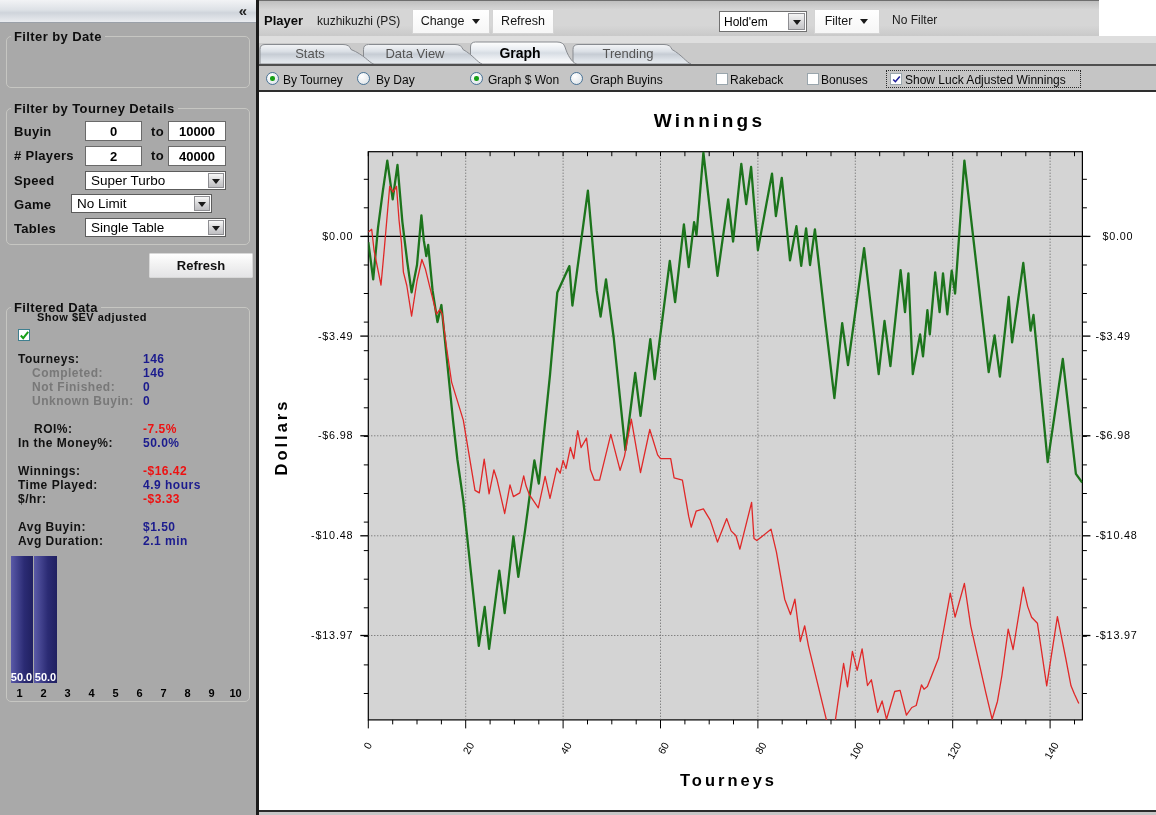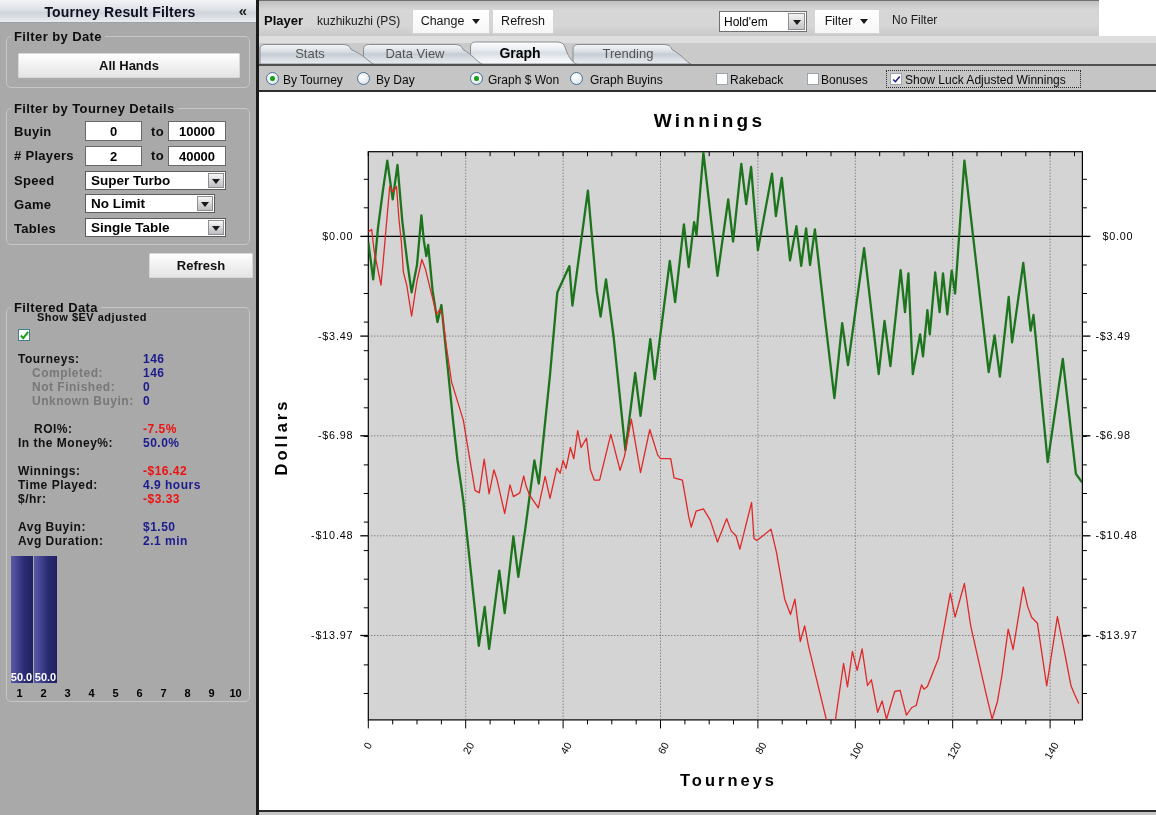--- a/index.html
+++ b/index.html
@@ -7,21 +7,21 @@
 #lp { position:absolute; left:0; top:0; width:256px; height:815px; background:#a9a9a9; }
 #lph { position:absolute; left:0; top:0; width:256px; height:23px;
   background:linear-gradient(#f2f3f5,#dde1e6 45%,#cfd4db 58%,#e9ebef);
   border-bottom:1px solid #9aa0a8; }
 #lph .t { position:absolute; left:0; right:16px; top:4px; text-align:center; font-size:14px; font-weight:bold; color:#0e0e20; letter-spacing:0.2px; }
 #lph .c { position:absolute; right:9px; top:2px; font-size:15px; font-weight:bold; color:#222; }
 .group { position:absolute; border:1px solid #c6c6c2; border-radius:5px; }
 .glabel { position:absolute; top:-8px; left:4px; letter-spacing:0.4px; background:#a9a9a9; padding:0 3px; font-size:13px; font-weight:bold; color:#0d0d0d; white-space:nowrap; }
 .wbtn { position:absolute; background:linear-gradient(#ffffff,#f2f2f2 45%,#e4e4e6); border:1px solid #d8d8d8; border-radius:1px; text-align:center; font-weight:bold; font-size:13px; color:#111; }
 .fld { position:absolute; background:#fff; border:1px solid #6a6a6a; font-size:13px; font-weight:bold; color:#000; text-align:center; }
-.combo { position:absolute; background:#fff; border:1px solid #5c5c5c; font-size:13.5px; font-weight:bold; color:#000; }
+.combo { position:absolute; background:#fff; border:1px solid #5c5c5c; font-size:13.5px; font-weight:normal; color:#000; }
 .combo .tx { position:absolute; left:5px; top:1px; }
 .combo .ar { position:absolute; right:1px; top:1px; bottom:1px; width:16px; background:linear-gradient(#f8f8f8,#d2d2d4 60%,#bfbfc2); border:1px solid #8e8e92; }
 .combo .ar:after, .dar:after { content:""; position:absolute; left:50%; top:50%; margin:-2px 0 0 -4px; border:4px solid transparent; border-top:5px solid #1a1a1a; }
 .lbl { position:absolute; font-size:13px; font-weight:bold; color:#0d0d0d; letter-spacing:0.3px; }
 .sl { position:absolute; font-size:12px; font-weight:bold; white-space:nowrap; letter-spacing:0.5px; }
 .cbx { position:absolute; width:12px; height:12px; background:#fff; border:1px solid #9aa6ad; display:inline-block; }
 #evbox { border:1px solid #3f7f8f; }
 .bar { position:absolute; top:556px; height:127px; background:linear-gradient(90deg,#5a5aa8,#2b2b74 60%,#202060); }
 .bar .bv { position:absolute; bottom:0; left:0; right:0; text-align:center; font-size:11px; font-weight:bold; color:#fff; }
 .bxl { position:absolute; top:687px; width:24px; text-align:center; font-size:11px; font-weight:bold; color:#000; }
@@ -192,45 +192,43 @@
 <text x="469.5" y="693.5" text-anchor="middle" font-size="16.5" font-weight="bold" letter-spacing="3" fill="#000">Tourneys</text>
 <clipPath id="pc">
         <rect x="109.3" y="59.7" width="714.1" height="568.2"></rect>
       </clipPath>
 <polyline points="109.3,150.1 114.2,187.3 119.0,135.8 123.9,98.7 128.3,68.7 133.7,107.3 138.5,73.0 143.4,130.1 148.3,170.1 152.6,200.4 158.0,173.0 162.4,123.3 164.8,148.4 167.3,164.1 169.2,153.0 173.6,198.7 178.5,230.1 182.4,213.0 194.0,328.1 198.4,367.5 204.3,408.6 219.8,553.8 225.7,514.9 230.1,556.9 240.3,478.6 245.7,521.2 254.4,444.4 259.3,484.9 266.1,438.1 275.4,368.4 279.8,391.5 291.0,282.9 298.3,200.4 310.4,174.1 313.4,213.5 328.9,98.7 337.7,198.7 341.6,224.7 347.0,187.3 354.7,245.5 366.4,358.1 376.2,281.0 381.5,323.8 391.3,247.2 395.7,287.2 410.8,169.0 416.1,210.1 424.9,132.4 429.7,175.0 435.1,130.1 437.5,143.0 444.4,60.7 458.5,183.8 469.2,107.5 474.1,149.5 482.3,71.8 487.2,112.1 492.1,75.0 498.9,158.1 513.0,81.6 516.9,124.1 522.8,85.8 531.0,168.4 537.4,134.1 542.2,173.8 547.1,136.4 551.0,173.0 555.9,137.3 566.1,227.8 575.4,306.1 583.2,231.2 589.0,273.2 605.1,156.1 619.7,282.1 625.5,229.0 631.4,274.1 641.6,178.1 646.0,220.1 649.4,181.3 653.8,282.1 661.1,242.4 664.0,264.4 668.4,218.1 670.8,242.4 676.2,180.4 680.6,220.1 684.0,181.3 688.3,222.4 692.7,178.7 696.1,201.5 705.4,68.7 729.7,280.1 735.6,243.5 740.9,284.7 749.7,205.0 753.1,250.4 764.3,171.0 771.6,238.7 774.5,223.0 788.7,370.1 803.8,267.0 816.9,381.8 823.2,390.6" fill="none" stroke="#1c741c" stroke-width="2.3" stroke-linejoin="round" clip-path="url(#pc)"></polyline>
 <polyline points="109.3,140.1 112.7,137.3 115.1,158.7 122.0,193.0 125.4,155.8 130.7,94.4 134.1,100.1 137.5,94.4 140.0,127.8 142.4,150.4 144.4,180.1 147.8,193.5 152.6,224.1 158.0,189.0 162.9,167.5 166.3,176.7 170.7,194.7 175.0,211.8 177.5,222.1 180.9,217.5 183.3,222.1 187.2,253.0 192.6,290.1 204.3,328.1 216.0,398.4 220.3,400.9 225.2,367.2 230.1,401.8 234.9,377.8 237.9,387.2 245.7,421.5 251.0,392.9 254.4,404.6 260.8,400.9 264.7,383.8 267.1,394.1 270.5,402.9 279.3,415.8 286.1,384.4 291.0,406.4 297.8,376.1 301.2,381.2 304.1,368.4 307.0,376.6 311.4,355.5 314.8,366.7 318.7,338.7 322.1,355.5 327.5,346.1 331.4,377.8 335.3,388.1 340.6,388.1 351.8,342.4 361.1,378.4 365.5,364.1 372.3,327.2 381.5,380.6 390.8,337.5 398.6,362.9 401.5,366.7 411.7,366.7 415.1,385.8 423.4,388.1 429.7,424.4 432.2,435.2 437.1,419.2 444.4,416.9 451.2,428.1 458.5,450.1 467.7,426.6 472.1,438.9 477.0,443.8 480.9,457.2 492.6,410.4 495.0,446.4 497.9,448.6 512.0,437.2 517.4,459.8 525.7,507.2 531.5,522.6 535.9,507.2 541.3,549.5 545.7,533.8 549.5,554.1 567.6,628.6 572.0,638.6 576.3,628.6 584.6,571.5 588.5,594.9 593.4,559.5 598.2,578.3 603.1,556.9 608.5,593.5 612.4,587.8 618.7,620.3 623.1,608.9 627.5,627.2 635.7,599.5 641.1,598.3 647.4,623.2 652.8,615.5 657.2,613.5 662.5,592.9 665.0,597.2 668.4,594.6 679.6,566.0 691.3,501.2 696.1,525.2 705.4,491.5 711.7,533.8 719.5,568.3 726.8,600.6 733.1,627.2 738.5,609.2 742.9,583.5 749.2,537.2 754.1,557.5 764.3,495.2 768.7,514.6 772.6,525.2 778.4,531.2 787.7,593.8 798.4,524.6 806.7,566.0 812.0,593.8 815.5,602.3 819.8,611.5" fill="none" stroke="#e02828" stroke-width="1.3" stroke-linejoin="round" clip-path="url(#pc)"></polyline>
 </svg>
 
   <div id="lp">
     <div id="lph">
-        <span class="t">Tourney Result Filters</span>
         <span class="c">«</span>
       </div>
     <div class="group" style="left:6px;top:36px;width:244px;height:52px">
         <span class="glabel">Filter by Date</span>
       </div>
-    <div class="wbtn" style="left:18px;top:53px;width:222px;height:25px;padding-top:4px">All Hands</div>
     <div class="group" style="left:6px;top:108px;width:244px;height:137px">
         <span class="glabel">Filter by Tourney Details</span>
       </div>
     <div class="lbl" style="left:14px;top:124px">Buyin</div>
     <div class="fld" style="left:85px;top:121px;width:57px;height:20px;padding-top:2px">0</div>
     <div class="lbl" style="left:151px;top:124px">to</div>
     <div class="fld" style="left:168px;top:121px;width:58px;height:20px;padding-top:2px">10000</div>
     <div class="lbl" style="left:14px;top:148px"># Players</div>
     <div class="fld" style="left:85px;top:146px;width:57px;height:20px;padding-top:2px">2</div>
     <div class="lbl" style="left:151px;top:148px">to</div>
     <div class="fld" style="left:168px;top:146px;width:58px;height:20px;padding-top:2px">40000</div>
     <div class="lbl" style="left:14px;top:173px">Speed</div>
     <div class="combo" style="left:85px;top:171px;width:141px;height:19px">
         <span class="tx">Super Turbo</span>
         <span class="ar"></span>
       </div>
     <div class="lbl" style="left:14px;top:197px">Game</div>
-    <div class="combo" style="left:85px;top:194px;width:130px;height:19px">
+    <div class="combo" style="left:71px;top:194px;width:141px;height:19px">
         <span class="tx">No Limit</span>
         <span class="ar"></span>
       </div>
     <div class="lbl" style="left:14px;top:221px">Tables</div>
     <div class="combo" style="left:85px;top:218px;width:141px;height:19px">
         <span class="tx">Single Table</span>
         <span class="ar"></span>
       </div>
     <div class="wbtn" style="left:149px;top:253px;width:104px;height:25px;padding-top:4px">Refresh</div>
     <div class="group" style="left:6px;top:307px;width:244px;height:395px">

